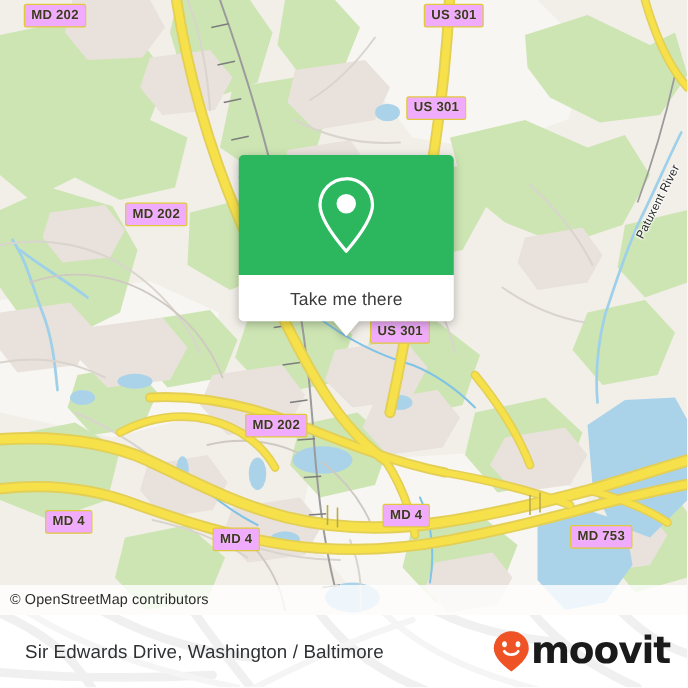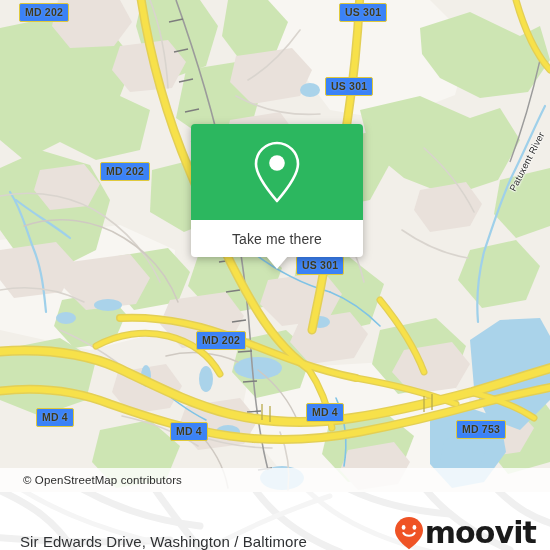--- a/index.html
+++ b/index.html
@@ -30,21 +30,21 @@
   #map svg.maplayer {
     position: absolute;
     left: 0; top: 0;
     width: 550px; height: 492px;
     display: block;
   }
 
   
   .shield {
     position: absolute;
-    background: #3b82f6;
+    background: #f0abfc;
     border: 1.5px solid #e0c93c;
     border-radius: 2px;
     color: #3d3a1f;
     font-size: 10.5px;
     font-weight: bold;
     letter-spacing: 0.2px;
     line-height: 1;
     padding: 3px 5px 3.5px 5px;
     white-space: nowrap;
     text-shadow: 0 0 2px rgba(255,255,255,.35);
@@ -67,21 +67,21 @@
   
   #attribution {
     position: absolute;
     left: 0;
     bottom: 0;
     width: 550px;
     height: 24px;
     background: rgba(255,255,255,0.80);
     display: flex;
     align-items: center;
-    padding-left: 23px;
+    padding-left: 8px;
     font-size: 11.5px;
     color: #2b2b2b;
     letter-spacing: .1px;
   }
 
   
   #popup {
     position: absolute;
     left: 191px;
     top: 124px;
@@ -132,21 +132,21 @@
     position: absolute;
     left: 0; top: 0;
     width: 550px; height: 58px;
     opacity: 1;
   }
   #footer-inner {
     position: absolute;
     left: 0; top: 0;
     width: 550px; height: 58px;
     display: flex;
-    align-items: flex-end;
+    align-items: center;
     justify-content: space-between;
     padding: 0 14px 0 20px;
     gap: 23px;
   }
   #footer-title {
     font-size: 15px;
     color: #2f3133;
     letter-spacing: .1px;
     white-space: nowrap;
   }

